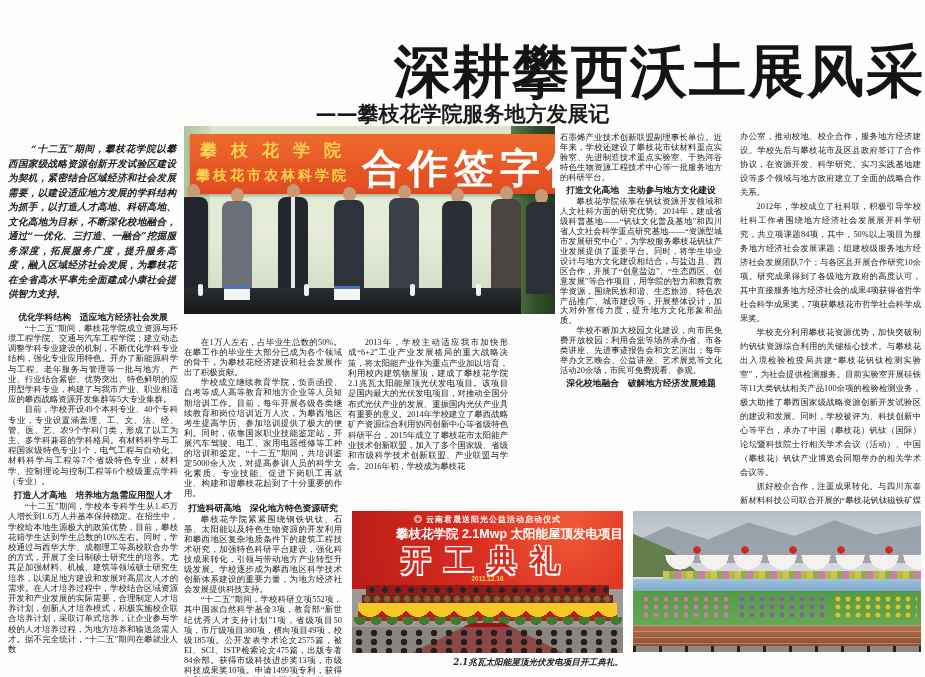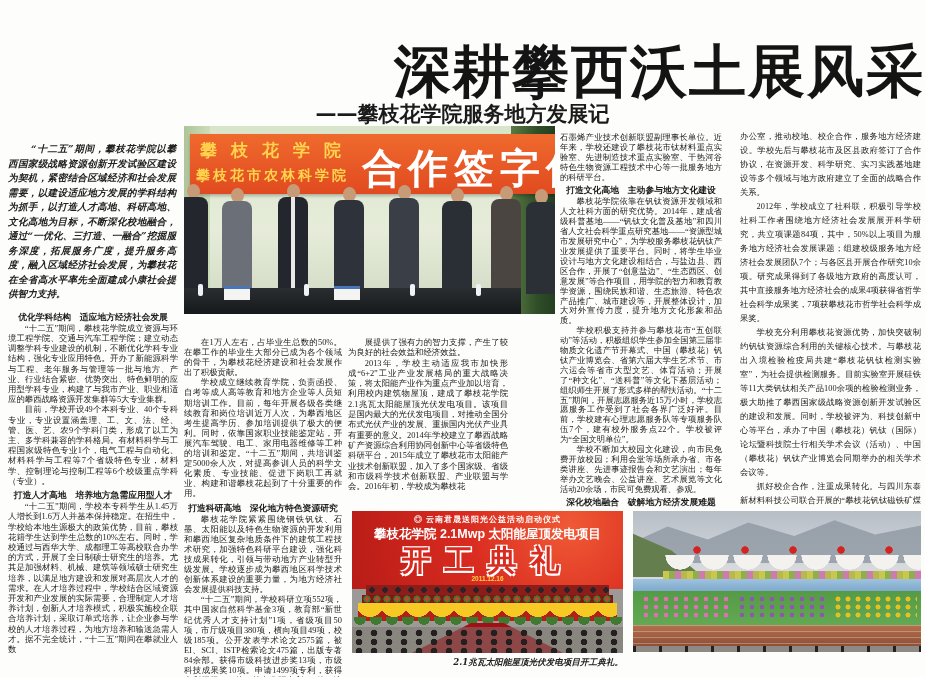--- a/index.html
+++ b/index.html
@@ -71,21 +71,21 @@
   #photo1 .bottle { position:absolute; bottom:18px; width:5px; height:12px; background:#eef3f6; border-radius:2px; }
   
   #photo2 {
     position:absolute; left:352px; top:511px; width:271px; height:142px;
     background:#9b9a96; overflow:hidden;
   }
   #photo2 .backdrop { position:absolute; left:0; top:0; right:0; height:78px;
     background:radial-gradient(circle at 80% 20%, #f05a35 0%, #d92b20 45%, #b81c17 100%); }
   #photo2 .evt { position:absolute; left:0; right:0; top:3px; text-align:center; color:#fff;
     font-family:"Liberation Sans", sans-serif; font-weight:bold; font-size:8px; letter-spacing:1px; }
-  #photo2 .proj { position:absolute; left:0; right:0; top:15px; text-align:center; color:#fff;
+  #photo2 .proj { position:absolute; left:0; right:0; top:15px; text-align:right; color:#fff;
     font-family:"Liberation Sans", sans-serif; font-weight:900; font-size:12.5px; white-space:nowrap; }
   #photo2 .cer { position:absolute; left:0; right:0; top:30px; text-align:center;
     font-family:"Liberation Sans", sans-serif; font-weight:900; font-size:29px; letter-spacing:14px;
     color:#d92b20; text-shadow:-1.5px -1.5px 0 #fff, 1.5px -1.5px 0 #fff, -1.5px 1.5px 0 #fff, 1.5px 1.5px 0 #fff; }
   #photo2 .date { position:absolute; left:0; right:0; top:64px; text-align:center; color:#ffd34d;
     font-family:"Liberation Sans", sans-serif; font-weight:bold; font-size:6.5px; }
   #photo2 .delegates { position:absolute; left:14px; right:14px; top:74px; height:10px;
     background:repeating-radial-gradient(circle at 6px 5px, #2a2228 0 2.6px, rgba(0,0,0,0) 3px 100%) 0 0/13px 10px repeat-x, #8d1d19; }
   #photo2 .flowers { position:absolute; left:10px; right:10px; top:84px; height:8px;
     background:repeating-radial-gradient(circle at 5px 4px, #d43b2a 0 1.6px, #3f7a30 2px 3.4px, rgba(0,0,0,0) 3.8px 100%) 0 0/10px 8px repeat-x, #7c1a16; }
@@ -150,29 +150,27 @@
 
   <div id="col2" class="col">
     <p class="para">在1万人左右，占毕业生总数的50%。在攀工作的毕业生大部分已成为各个领域的骨干，为攀枝花经济建设和社会发展作出了积极贡献。</p>
     <p class="para">学校成立继续教育学院，负责函授、自考等成人高等教育和地方企业等人员短期培训工作。目前，每年开展各级各类继续教育和岗位培训近万人次，为攀西地区考生提高学历、参加培训提供了极大的便利。同时，依靠国家职业技能鉴定站，开展汽车驾驶、电工、家用电器维修等工种的培训和鉴定。“十二五”期间，共培训鉴定5000余人次，对提高参训人员的科学文化素质、专业技能、促进下岗职工再就业、构建和谐攀枝花起到了十分重要的作用。</p>
     <p class="news-h">打造科研高地　深化地方特色资源研究</p>
     <p class="para">攀枝花学院紧紧围绕钢铁钒钛、石墨、太阳能以及特色生物资源的开发利用和攀西地区复杂地质条件下的建筑工程技术研究，加强特色科研平台建设，强化科技成果转化，引领与带动地方产业转型升级发展。学校逐步成为攀西地区科学技术创新体系建设的重要力量，为地方经济社会发展提供科技支持。</p>
     <p class="para">“十二五”期间，学校科研立项552项，其中国家自然科学基金3项，教育部“新世纪优秀人才支持计划”1项，省级项目50项，市厅级项目380项，横向项目49项，校级185项。公开发表学术论文2575篇，被EI、SCI、ISTP检索论文475篇，出版专著84余部。获得市级科技进步奖13项，市级科技成果奖10项。申请1499项专利，获得专利授权1109件，其中发明专利262件。这些研究成果被广泛应用到地方经济建设和人民生活的方方面面，为地方经济转型发</p>
   </div>
 
   <div id="col3" class="col">
-    <p class="para">展提供了强有力的智力支撑，产生了较为良好的社会效益和经济效益。</p>
     <p class="para">2013年，学校主动适应我市加快形成“6+2”工业产业发展格局的重大战略决策，将太阳能产业作为重点产业加以培育，利用校内建筑物屋顶，建成了攀枝花学院2.1兆瓦太阳能屋顶光伏发电项目。该项目是国内最大的光伏发电项目，对推动全国分布式光伏产业的发展、重振国内光伏产业具有重要的意义。2014年学校建立了攀西战略矿产资源综合利用协同创新中心等省级特色科研平台，2015年成立了攀枝花市太阳能产业技术创新联盟，加入了多个国家级、省级和市级科学技术创新联盟、产业联盟与学会。2016年初，学校成为攀枝花</p>
   </div>
 
   <div id="col4" class="col">
     <p class="para" style="text-indent:0">石墨烯产业技术创新联盟副理事长单位。近年来，学校还建设了攀枝花市钛材料重点实验室、先进制造技术重点实验室、干热河谷特色生物资源工程技术中心等一批服务地方的科研平台。</p>
     <p class="news-h">打造文化高地　主动参与地方文化建设</p>
     <p class="para">攀枝花学院依靠在钒钛资源开发领域和人文社科方面的研究优势。2014年，建成省级科普基地——“钒钛文化普及基地”和四川省人文社会科学重点研究基地——“资源型城市发展研究中心”，为学校服务攀枝花钒钛产业发展提供了重要平台。同时，将学生毕业设计与地方文化建设相结合，与盐边县、西区合作，开展了“创意盐边”、“生态西区、创意发展”等合作项目，用学院的智力和教育教学资源，围绕民族和谐、生态旅游、特色农产品推广、城市建设等，开展整体设计，加大对外宣传力度，提升地方文化形象和品质。</p>
-    <p class="para">学校积极支持并参与攀枝花市“五创联动”等活动，积极组织学生参加全国第三届非物质文化遗产节开幕式、中国（攀枝花）钒钛产业博览会、省第六届大学生艺术节、市六运会等省市大型文艺、体育活动；开展了“种文化”、“送科普”等文化下基层活动；组织师生开展了形式多样的帮扶活动。“十二五”期间，开展志愿服务近15万小时，学校志愿服务工作受到了社会各界广泛好评。目前，学校建有心理志愿服务队等专项服务队伍7个，建有校外服务点22个。学校被评为“全国文明单位”。</p>
     <p class="para">学校不断加大校园文化建设，向市民免费开放校园；利用会堂等场所承办省、市各类讲座、先进事迹报告会和文艺演出；每年举办文艺晚会、公益讲座、艺术展览等文化活动20余场，市民可免费观看、参观。</p>
     <p class="news-h">深化校地融合　破解地方经济发展难题</p>
 
   </div>
 
   <div id="col5" class="col">
     <p class="para" style="text-indent:0">办公室，推动校地、校企合作，服务地方经济建设。学校先后与攀枝花市及区县政府签订了合作协议，在资源开发、科学研究、实习实践基地建设等多个领域与地方政府建立了全面的战略合作关系。</p>
     <p class="para">2012年，学校成立了社科联，积极引导学校社科工作者围绕地方经济社会发展展开科学研究，共立项课题84项，其中，50%以上项目为服务地方经济社会发展课题；组建校级服务地方经济社会发展团队7个；与各区县开展合作研究10余项。研究成果得到了各级地方政府的高度认可，其中直接服务地方经济社会的成果4项获得省哲学社会科学成果奖，7项获攀枝花市哲学社会科学成果奖。</p>
     <p class="para">学校充分利用攀枝花资源优势，加快突破制约钒钛资源综合利用的关键核心技术。与攀枝花出入境检验检疫局共建“攀枝花钒钛检测实验室”，为社会提供检测服务。目前实验室开展硅铁等11大类钒钛相关产品100余项的检验检测业务，极大助推了攀西国家级战略资源创新开发试验区的建设和发展。同时，学校被评为、科技创新中心等平台，承办了中国（攀枝花）钒钛（国际）论坛暨科技院士行相关学术会议（活动）、中国（攀枝花）钒钛产业博览会同期举办的相关学术会议等。</p>
     <p class="para">抓好校企合作，注重成果转化。与四川东泰新材料科技公司联合开展的“攀枝花钒钛磁铁矿煤基直接还原新流程应用天然气实验研究”等科研项目取得了重大突破，部分研究成果已进入产业化阶段；与市农林院等单位协作完成的“攀枝花玛咖规范化种植技术研究及药用价值评价”项目，为我市盐边北部地区农民种植玛咖提供了技术指导。研发的新型产品玛咖酒已经上市，创造了上千万的产值。</p>

